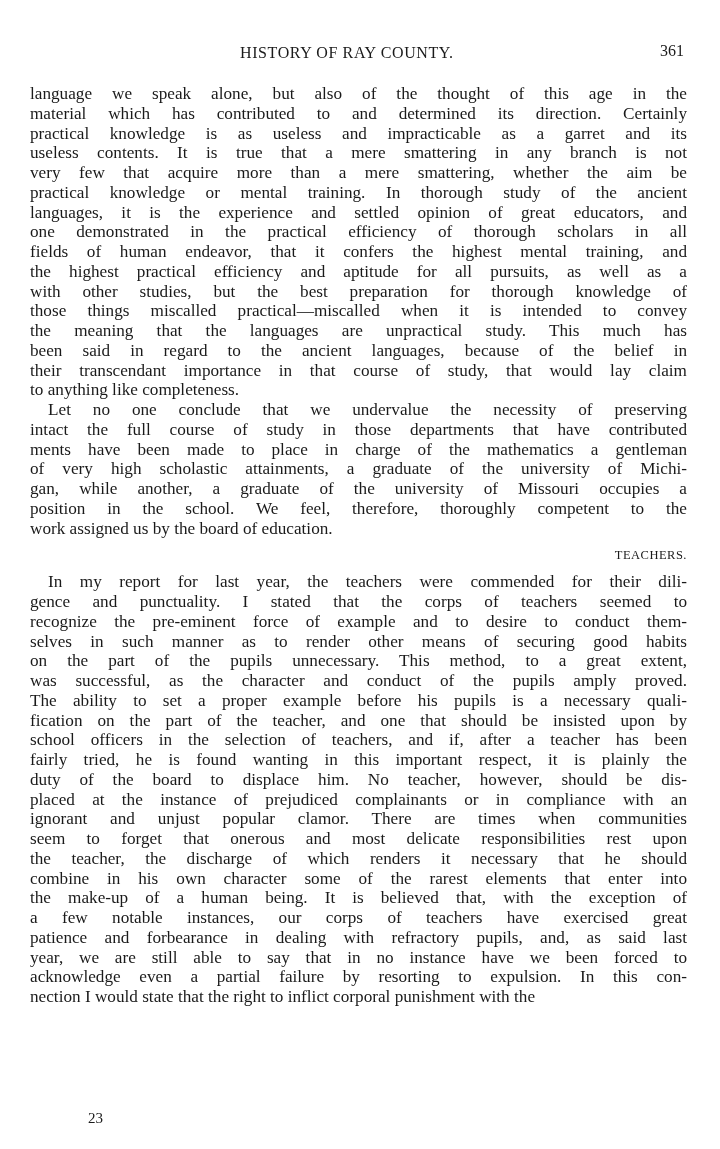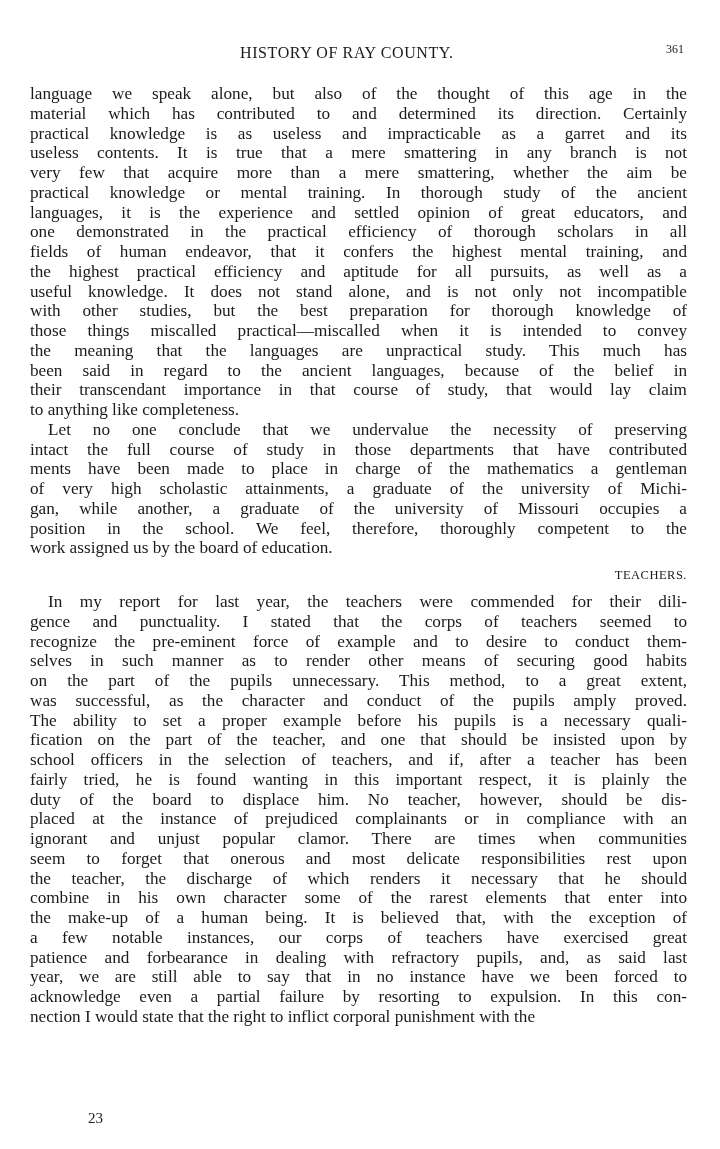--- a/index.html
+++ b/index.html
@@ -9,21 +9,21 @@
       color: #1a1a1a;
     }
     .running-head {
       position: absolute; top: 44px; left: 0; width: 720px; height: 20px;
     }
     .running-title {
       position: absolute; left: 240px; top: 0;
       font-size: 16px; letter-spacing: 0.6px; font-weight: normal;
     }
     .page-number {
-      position: absolute; right: 36px; top: -2px; font-size: 12px;
+      position: absolute; right: 36px; top: -2px; font-size: 16px;
     }
     .body-text {
       position: absolute; left: 30px; top: 84px; width: 657px;
       font-size: 17.2px; line-height: 19.75px;
     }
     .line {
       display: block; text-align: justify; text-align-last: justify;
       white-space: nowrap; height: 19.75px; overflow: visible;
     }
     .line.last { text-align-last: left; }
@@ -49,21 +49,20 @@
       <span class="line">language we speak alone, but also of the thought of this age in the</span>
       <span class="line">material which has contributed to and determined its direction. Certainly</span>
       <span class="line">practical knowledge is as useless and impracticable as a garret and its</span>
       <span class="line">useless contents. It is true that a mere smattering in any branch is not</span>
       <span class="line">very few that acquire more than a mere smattering, whether the aim be</span>
       <span class="line">practical knowledge or mental training. In thorough study of the ancient</span>
       <span class="line">languages, it is the experience and settled opinion of great educators, and</span>
       <span class="line">one demonstrated in the practical efficiency of thorough scholars in all</span>
       <span class="line">fields of human endeavor, that it confers the highest mental training, and</span>
       <span class="line">the highest practical efficiency and aptitude for all pursuits, as well as a</span>
-      <span class="line">useful knowledge. It does not stand alone, and is not only not incompatible</span>
       <span class="line">with other studies, but the best preparation for thorough knowledge of</span>
       <span class="line">those things miscalled practical—miscalled when it is intended to convey</span>
       <span class="line">the meaning that the languages are unpractical study. This much has</span>
       <span class="line">been said in regard to the ancient languages, because of the belief in</span>
       <span class="line">their transcendant importance in that course of study, that would lay claim</span>
       <span class="line last">to anything like completeness.</span>
     </div>
   <div id="p2">
       <span class="line indent">Let no one conclude that we undervalue the necessity of preserving</span>
       <span class="line">intact the full course of study in those departments that have contributed</span>

